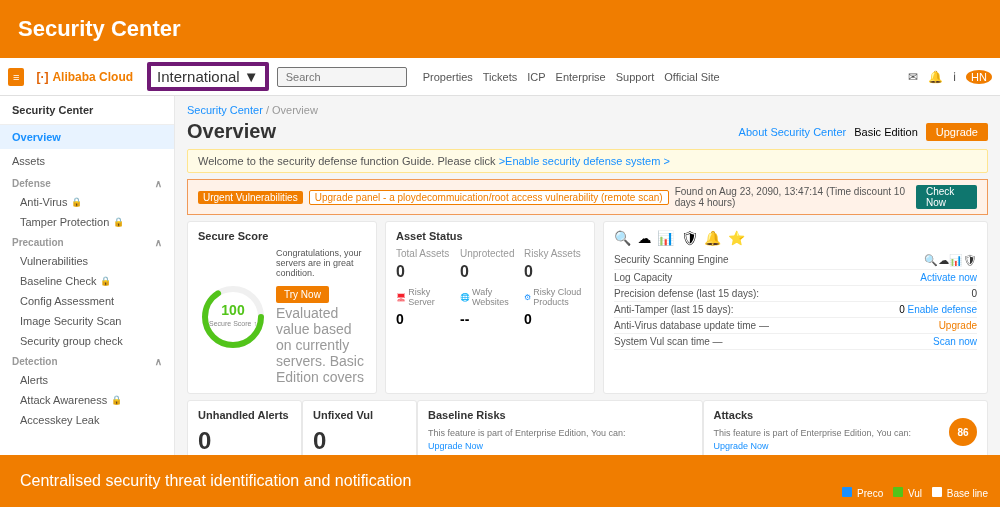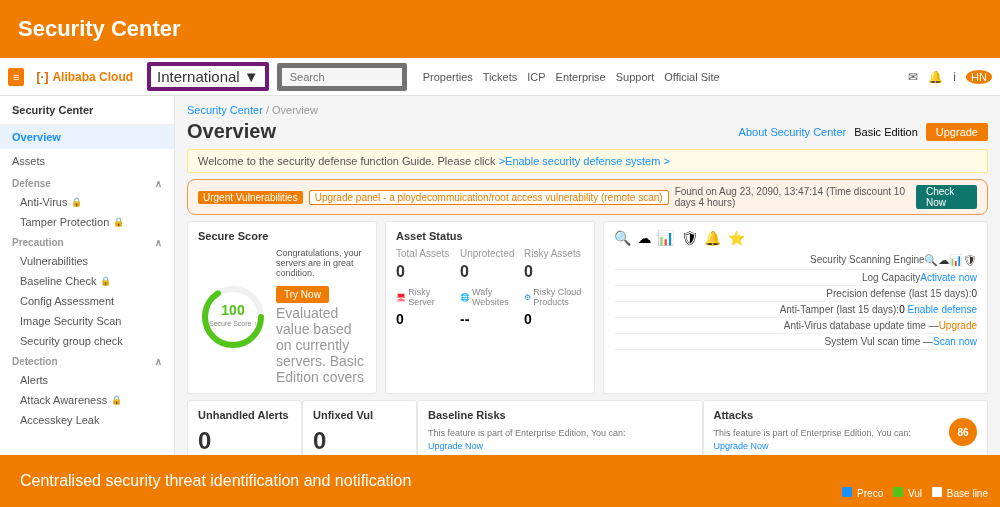--- a/index.html
+++ b/index.html
@@ -67,21 +67,21 @@
     .nav-region {
       font-size: 15px;
       color: #333;
       border: 4px solid #701a75;
       padding: 2px 6px;
       border-radius: 2px;
       cursor: pointer;
     }
     .nav-search {
       background: #f5f5f5;
-      border: 5px solid #737373;
+      border: 1px solid #737373;
       padding: 3px 8px;
       border-radius: 2px;
       font-size: 11px;
       width: 130px;
       color: #999;
     }
     .nav-links {
       display: flex;
       gap: 10px;
       margin-left: 8px;
@@ -209,21 +209,21 @@
     .guide-banner a { color: #1890ff; cursor: pointer; }
 
     
     .alert-banner {
       background: #fff2e8;
       border: 1px solid #f09958;
       padding: 5px 10px;
       font-size: 10px;
       color: #555;
       margin-bottom: 6px;
-      border-radius: 8px;
+      border-radius: 0;
       display: flex;
       align-items: center;
       gap: 6px;
     }
     .alert-tag {
       background: #F07D00;
       color: #fff;
       padding: 1px 5px;
       border-radius: 2px;
       font-size: 10px;
@@ -345,21 +345,21 @@
       font-size: 10px;
     }
     .detection-icons {
       display: flex;
       gap: 6px;
       margin-bottom: 6px;
       font-size: 14px;
     }
     .detection-row {
       display: flex;
-      justify-content: flex-end;
+      justify-content: space-between;
       padding: 2px 0;
       border-bottom: 1px solid #f0f0f0;
       font-size: 10px;
     }
     .detection-label { color: #555; }
     .detection-val { color: #333; }
     .link-blue { color: #1890ff; cursor: pointer; }
     .link-orange { color: #F07D00; cursor: pointer; }
 
     

